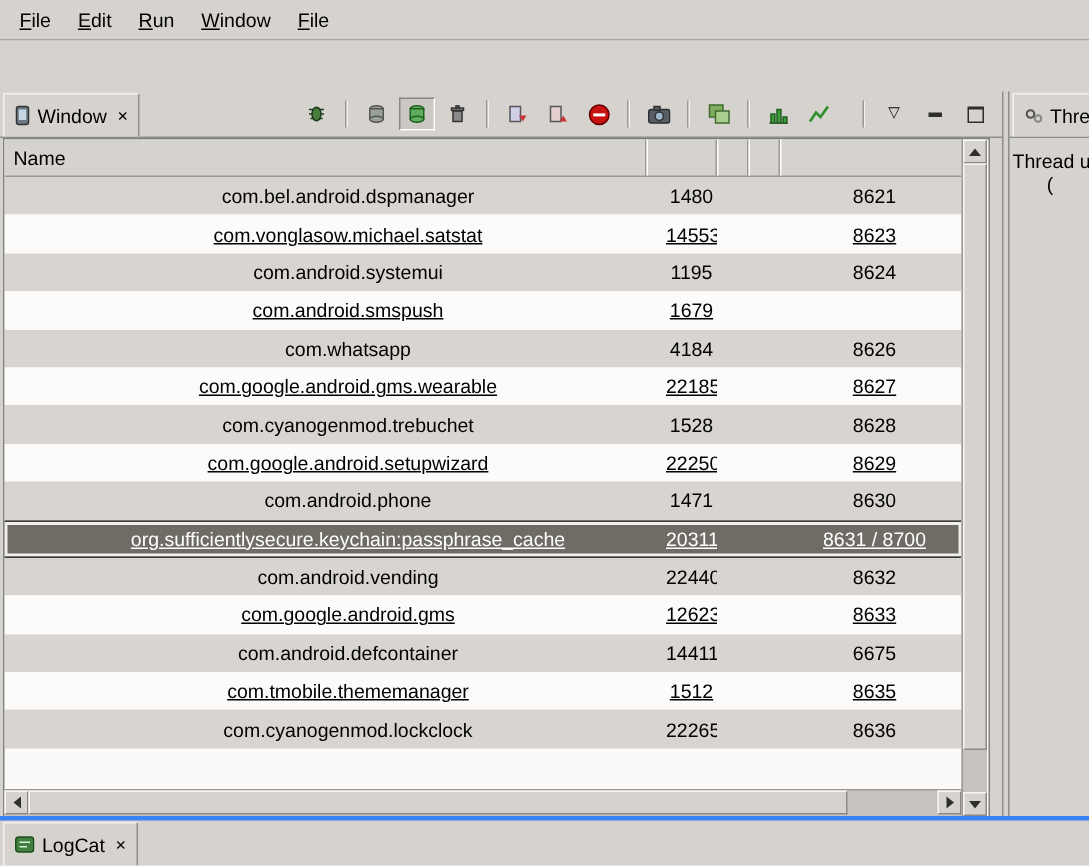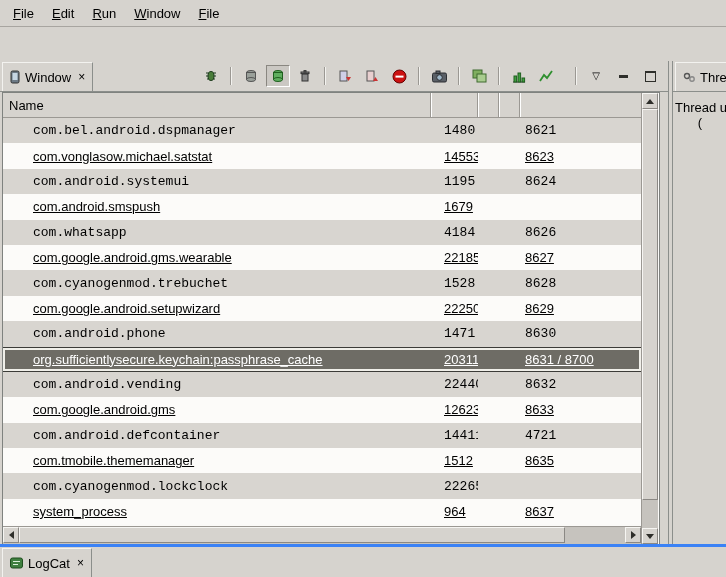--- a/index.html
+++ b/index.html
@@ -30,32 +30,32 @@
   .viewbar{position:absolute;right:6px;top:2px;height:26px;display:flex;align-items:center;gap:3px;}
   .tbtn{width:22px;height:20px;display:flex;align-items:center;justify-content:center;
     border:1px solid transparent;cursor:default;}
   .tbtn.pressed{border-color:#8a8781 #ffffff #ffffff #8a8781;background:#cbc8c3;}
   .tsep{width:1px;height:18px;background:#9b9893;border-right:1px solid #f3f2ef;margin:0 4px;}
   .glyph{font-size:10px;line-height:10px;}
   .minbar{width:9px;height:3px;background:#2e2e2a;}
   .maxbox{width:9px;height:8px;border:1px solid #2e2e2a;border-top-width:2px;}
   
   .table{position:absolute;left:2px;top:31px;width:656px;height:451px;
-    border:1px solid #7f827f;background:#fbfaf8;display:flex;}
+    border:1px solid #7f827f;background:#fbfaf8;display:flex;text-align:center;}
   .table-left{width:638px;display:flex;flex-direction:column;}
   .thead{height:24px;display:flex;background:var(--panel,#d6d3ce);border-bottom:1px solid #9b9893;flex:none;}
   .th{display:flex;align-items:center;box-sizing:border-box;border-right:1px solid #9b9893;}
   .th + .th{border-left:1px solid #ffffff;}
   .th.name{width:428px;padding-left:6px;}
   .th.pid{width:47px;}
   .th.c3,.th.c4{width:21px;}
   .th.port{flex:1;border-right:none;}
   .tbody{flex:1;overflow:hidden;}
   .trow{height:25.4px;display:flex;align-items:center;box-sizing:border-box;}
-  .trow.even{background:var(--stripe,#d8d5d0);font-family:Liberation Mono, monospace;}
+  .trow.even{background:var(--stripe,#d8d5d0);}
   .trow.odd{background:var(--stripe2,#fcfbf9);text-decoration:underline;}
   .trow.selected{background:var(--sel-bg,#6e6c65);color:var(--sel-fg,#fff);
     box-shadow:inset 0 0 0 2px #f0efe9;border-top:1px solid #3c3c38;border-bottom:1px solid #3c3c38;}
   .cell{box-sizing:border-box;overflow:hidden;white-space:nowrap;}
   .cell.name{width:428px;padding-left:30px;}
   .cell.pid{width:47px;padding-left:13px;}
   .cell.c3,.cell.c4{width:21px;}
   .cell.port{flex:1;padding-left:5px;}
   
   .vscroll{width:16px;border-left:1px solid #9b9893;background:#c6c3be;position:relative;flex:none;}
@@ -289,41 +289,35 @@
     <div class="cell pid">12623</div>
     <div class="cell c3"></div>
     <div class="cell c4"></div>
     <div class="cell port">8633</div>
   </div>
             <div class="trow even">
     <div class="cell name">com.android.defcontainer</div>
     <div class="cell pid">14411</div>
     <div class="cell c3"></div>
     <div class="cell c4"></div>
-    <div class="cell port">4721</div>
+    <div class="cell port">6675</div>
   </div>
             <div class="trow odd">
     <div class="cell name">com.tmobile.thememanager</div>
     <div class="cell pid">1512</div>
     <div class="cell c3"></div>
     <div class="cell c4"></div>
     <div class="cell port">8635</div>
   </div>
             <div class="trow even">
     <div class="cell name">com.cyanogenmod.lockclock</div>
     <div class="cell pid">22265</div>
     <div class="cell c3"></div>
     <div class="cell c4"></div>
-  </div>
-            <div class="trow odd">
-    <div class="cell name">system_process</div>
-    <div class="cell pid">964</div>
-    <div class="cell c3"></div>
-    <div class="cell c4"></div>
-    <div class="cell port">8637</div>
+    <div class="cell port">8636</div>
   </div>
           </div>
         <div class="hscroll">
           <div class="sbtn" style="left:0;">
             <span class="arr-left"></span>
           </div>
           <div class="thumb" style="left:16px;top:0;height:16px;width:calc(100% - 92px);"></div>
           <div class="sbtn" style="right:0;">
             <span class="arr-right"></span>
           </div>

